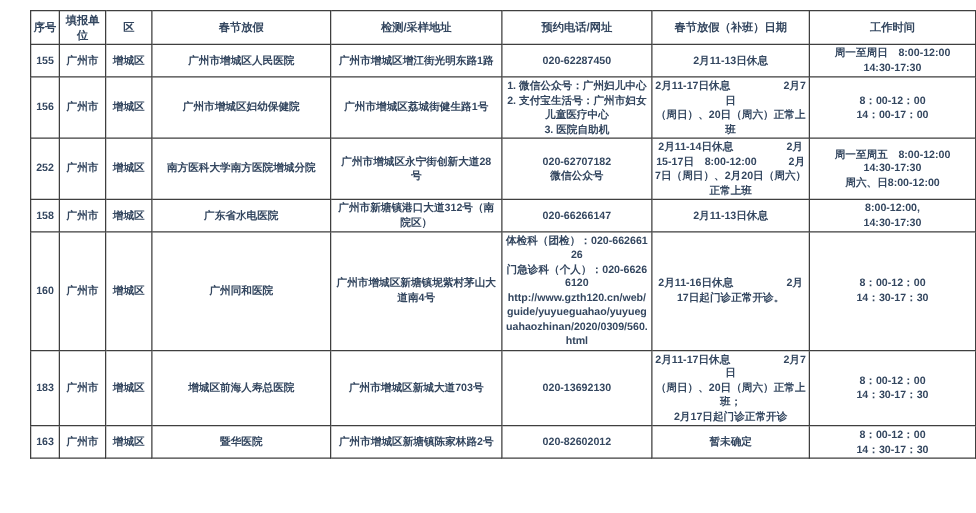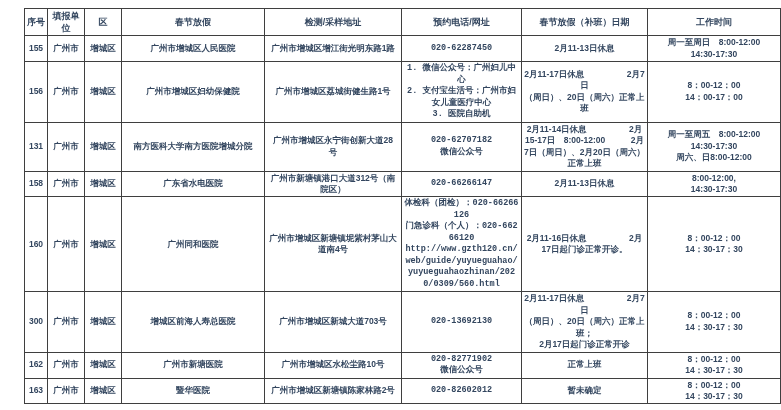--- a/index.html
+++ b/index.html
@@ -4,21 +4,21 @@
 <style>
   html,body{margin:0;padding:0;background:#ffffff;}
   body{width:781px;height:410px;position:relative;overflow:hidden;
        font-family:"Liberation Sans","DejaVu Sans",sans-serif;}
   .wrap{position:absolute;left:24px;top:8px;width:756px;}
   table{border-collapse:collapse;width:100%;table-layout:fixed;}
   th,td{border:1px solid #3f3f3f;color:#33465f;vertical-align:middle;
         text-align:center;padding:1px 2px;font-size:8.5px;line-height:1.35;
         font-weight:bold;white-space:pre-line;word-wrap:break-word;}
   thead th{font-size:9px;background:#ffffff;}
-  td.c-phone{word-break:break-all;font-family:Liberation Mono, monospace;}
+  td.c-phone{word-break:break-all;}
   td.c-org,td.c-addr{padding:1px 4px;}
 </style>
 </head>
 <body>
 
 <div class="wrap">
   <table>
     <colgroup>
       <col style="width:23px">
         <col style="width:37px">
@@ -61,21 +61,21 @@
     <td class="c-addr">广州市增城区荔城街健生路1号</td>
     <td class="c-phone">1. 微信公众号：广州妇儿中心
 2. 支付宝生活号：广州市妇女儿童医疗中心
 3. 医院自助机</td>
     <td class="c-holiday">2月11-17日休息　　　　　2月7日
 （周日）、20日（周六）正常上班</td>
     <td class="c-hours">8：00-12：00
 14：00-17：00</td>
   </tr>
         <tr style="height: 33px;">
-    <td class="c-no">131</td>
+    <td class="c-no">252</td>
     <td class="c-unit">广州市</td>
     <td class="c-district">增城区</td>
     <td class="c-org">南方医科大学南方医院增城分院</td>
     <td class="c-addr">广州市增城区永宁街创新大道28号</td>
     <td class="c-phone">020-62707182
 微信公众号</td>
     <td class="c-holiday">2月11-14日休息　　　　　2月15-17日　8:00-12:00　　　2月7日（周日）、2月20日（周六）正常上班</td>
     <td class="c-hours">周一至周五　8:00-12:00
 14:30-17:30
 周六、日8:00-12:00</td>
@@ -98,41 +98,29 @@
     <td class="c-org">广州同和医院</td>
     <td class="c-addr">广州市增城区新塘镇坭紫村茅山大道南4号</td>
     <td class="c-phone">体检科（团检）：020-66266126
 门急诊科（个人）：020-66266120
 http://www.gzth120.cn/web/guide/yuyueguahao/yuyueguahaozhinan/2020/0309/560.html</td>
     <td class="c-holiday">2月11-16日休息　　　　　2月17日起门诊正常开诊。</td>
     <td class="c-hours">8：00-12：00
 14：30-17：30</td>
   </tr>
         <tr style="height: 34px;">
-    <td class="c-no">300</td>
+    <td class="c-no">183</td>
     <td class="c-unit">广州市</td>
     <td class="c-district">增城区</td>
     <td class="c-org">增城区前海人寿总医院</td>
     <td class="c-addr">广州市增城区新城大道703号</td>
     <td class="c-phone">020-13692130</td>
     <td class="c-holiday">2月11-17日休息　　　　　2月7日
 （周日）、20日（周六）正常上班；
 2月17日起门诊正常开诊</td>
-    <td class="c-hours">8：00-12：00
-14：30-17：30</td>
-  </tr>
-        <tr style="height: 26px;">
-    <td class="c-no">162</td>
-    <td class="c-unit">广州市</td>
-    <td class="c-district">增城区</td>
-    <td class="c-org">广州市新塘医院</td>
-    <td class="c-addr">广州市增城区水松坣路10号</td>
-    <td class="c-phone">020-82771902
-微信公众号</td>
-    <td class="c-holiday">正常上班</td>
     <td class="c-hours">8：00-12：00
 14：30-17：30</td>
   </tr>
         <tr style="height: 22px;">
     <td class="c-no">163</td>
     <td class="c-unit">广州市</td>
     <td class="c-district">增城区</td>
     <td class="c-org">暨华医院</td>
     <td class="c-addr">广州市增城区新塘镇陈家林路2号</td>
     <td class="c-phone">020-82602012</td>

